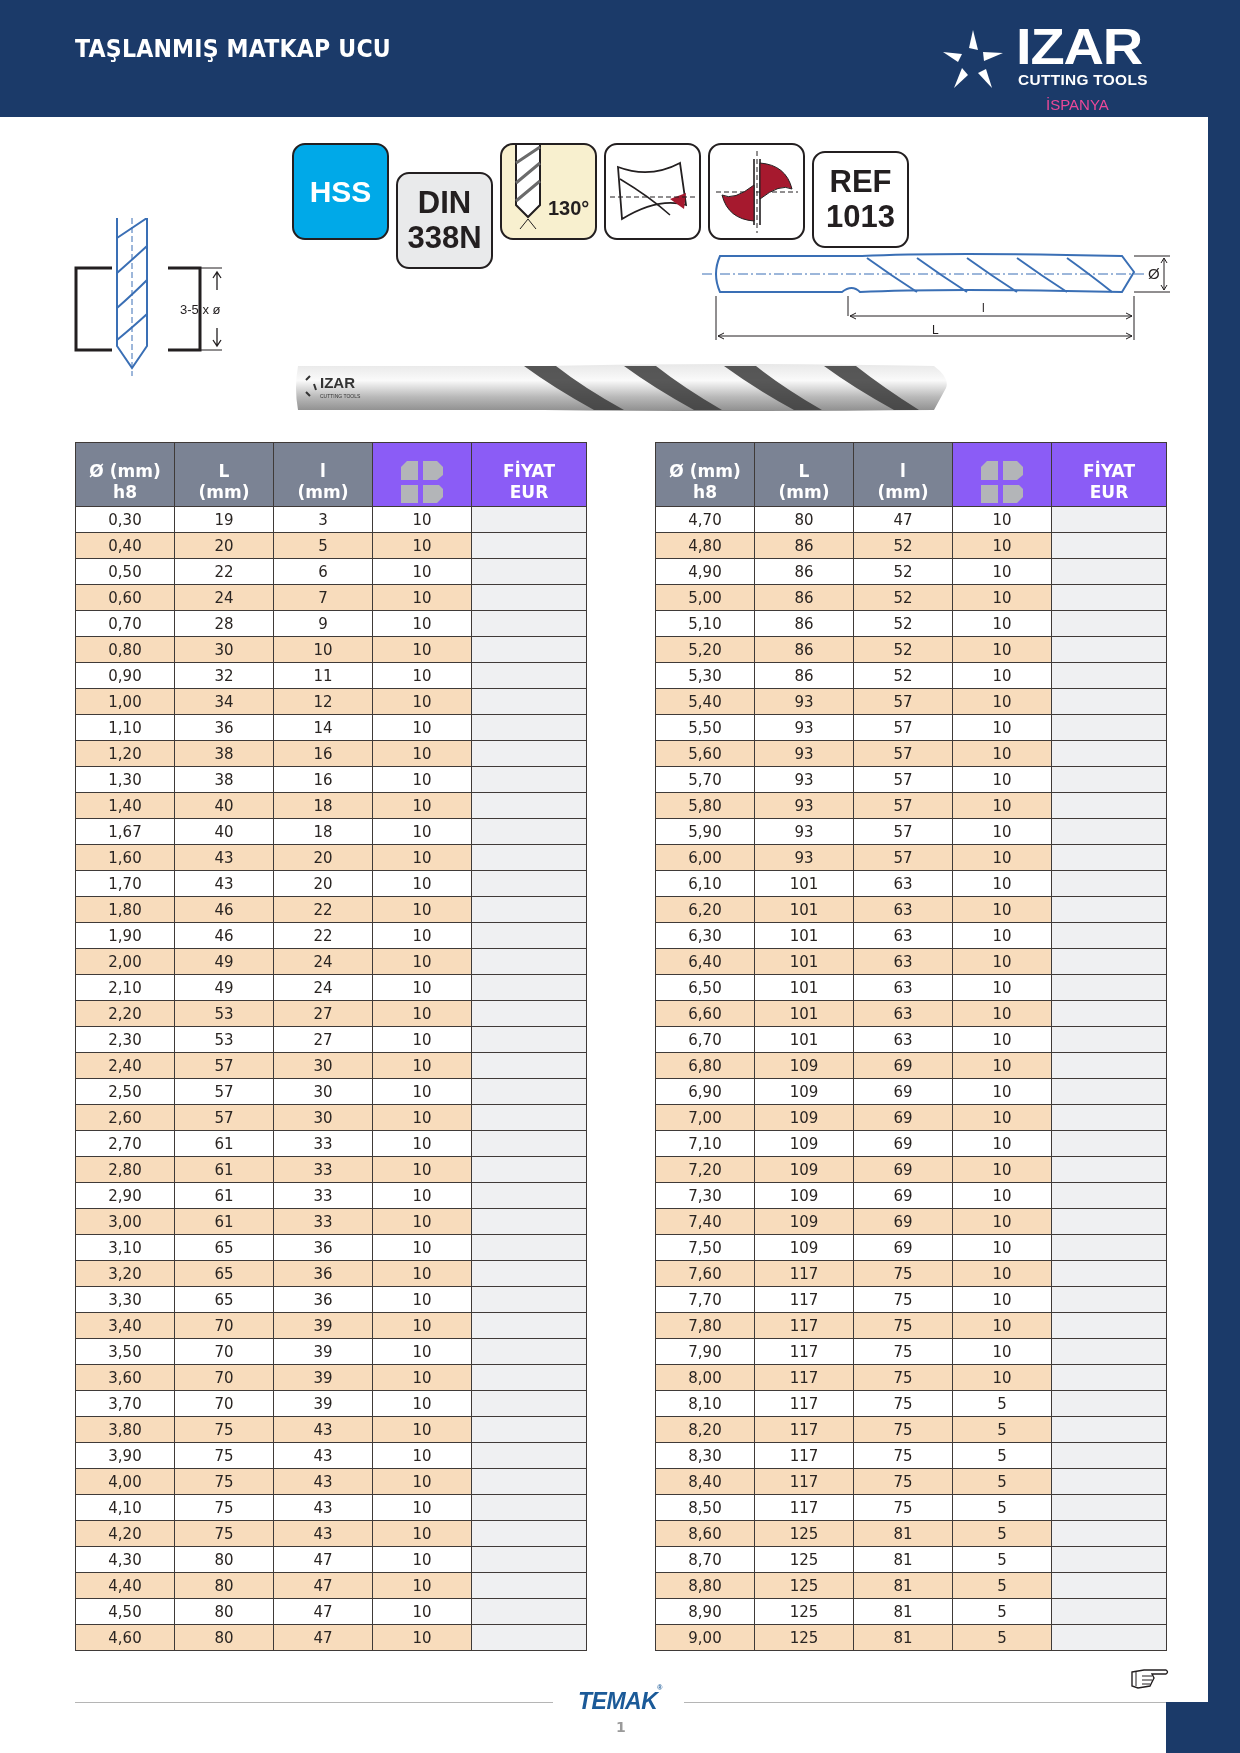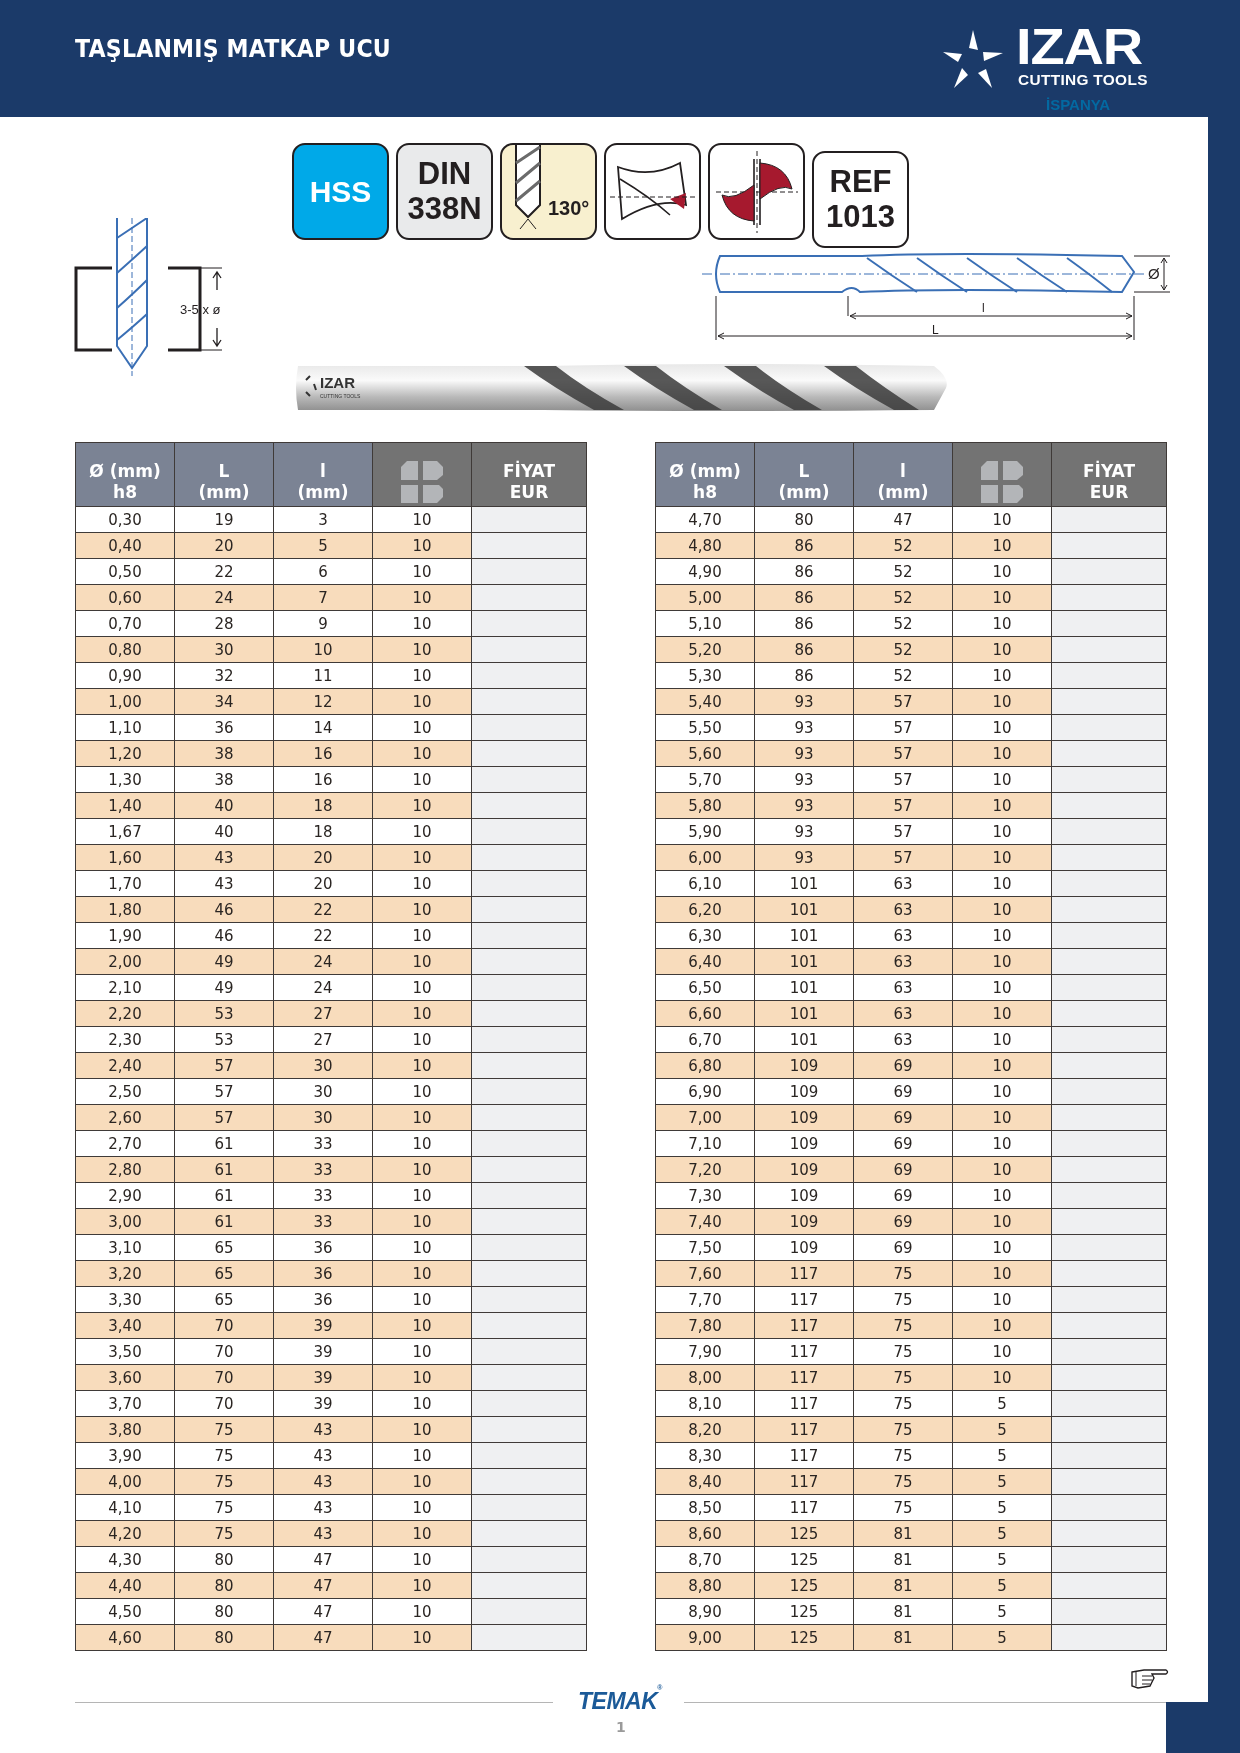--- a/index.html
+++ b/index.html
@@ -8,42 +8,42 @@
 
   .topbar { position: absolute; left: 0; top: 0; width: 1240px; height: 117px; background: #1b3a69; }
   .page-title { position: absolute; left: 75px; top: 35px; color: #fff; font-size: 24px; font-weight: bold; letter-spacing: 0.2px; transform: scaleX(0.92); transform-origin: left center; }
   .right-bar { position: absolute; left: 1208px; top: 117px; width: 32px; height: 1636px; background: #1b3a69; }
   .right-bar-foot { position: absolute; left: 1166px; top: 1702px; width: 74px; height: 51px; background: #1b3a69; }
 
   .brand { position: absolute; left: 940px; top: 26px; width: 230px; height: 90px; }
   .brand-star { position: absolute; left: 0; top: 2px; width: 66px; height: 66px; }
   .brand-name { position: absolute; left: 76px; top: -4px; color: #fff; font-family: "Liberation Sans", sans-serif; font-weight: bold; font-size: 50px; letter-spacing: -1px; line-height: 1; transform: scaleX(1.12); transform-origin: left top; }
   .brand-sub { position: absolute; left: 78px; top: 46px; color: #fff; font-family: "Liberation Sans", sans-serif; font-weight: bold; font-size: 14px; letter-spacing: 0.3px; transform: scaleX(1.1); transform-origin: left top; }
-  .brand-country { position: absolute; left: 106px; top: 70px; color: #0369a1; font-family: "Liberation Sans", sans-serif; font-weight: bold; font-size: 15px; }
+  .brand-country { position: absolute; left: 106px; top: 70px; color: #ec4899; font-family: "Liberation Sans", sans-serif; font-weight: normal; font-size: 15px; }
 
   .badges { position: absolute; left: 292px; top: 143px; display: flex; gap: 7px; }
   .badge { width: 97px; height: 97px; border: 2.5px solid #231f20; border-radius: 13px; background: #fff; display: flex; align-items: center; justify-content: center; flex-direction: column; font-family: "Liberation Sans", sans-serif; font-weight: bold; color: #231f20; position: relative; overflow: hidden; }
   .badge.hss { background: #00a9e8; color: #fff; font-size: 30px; }
-  .badge.din { background: #e9eaeb; font-size: 31px; line-height: 1.12; }
+  .badge.din { background: #e9eaeb; font-size: 31px; line-height: 1.12; margin-top: 29px; }
   .badge.angle { background: #f8f0cf; }
   .badge.ref { font-size: 31px; line-height: 1.12; margin-top: 8px; }
   .badge svg { display: block; }
   .angle-label { position: absolute; left: 46px; top: 52px; font-size: 20px; font-weight: bold; font-family: "Liberation Sans", sans-serif; }
 
   .depth-diagram { position: absolute; left: 72px; top: 218px; width: 200px; height: 160px; text-align: right; }
   .dim-diagram { position: absolute; left: 702px; top: 248px; width: 470px; height: 100px; }
   .drill-photo { position: absolute; left: 294px; top: 358px; width: 660px; height: 60px; }
 
   table.spec { position: absolute; top: 442px; border-collapse: collapse; table-layout: fixed; }
   table.spec.left { left: 75px; }
   table.spec.right { left: 655px; }
   table.spec col { width: 99px; }
   table.spec col.price { width: 115px; }
   table.spec th { height: 64px; background: #7b8394; color: #fff; font-weight: bold; font-size: 17px; line-height: 1.22; border: 1px solid #3f3a38; text-align: center; vertical-align: middle; padding-top: 15px; }
-  table.spec th.navy { background: #737373; }
+  table.spec th.navy { background: #8b5cf6; }
   table.spec td { height: 26px; border: 1px solid #3f3a38; text-align: center; font-size: 15px; color: #2a2522; padding: 0; line-height: 24px; }
   table.spec tr.odd td { background: #ffffff; }
   table.spec tr.even td { background: #f8dcbc; }
   table.spec td.price { background: #eff0f2 !important; }
 
   .pointer { position: absolute; left: 1130px; top: 1666px; width: 40px; height: 24px; }
   .footer-line { position: absolute; top: 1702px; height: 1px; background: #b5b5b5; }
   .footer-line.l { left: 75px; width: 478px; }
   .footer-line.r { left: 684px; width: 482px; }
   .temak { position: absolute; left: 578px; top: 1688px; color: #1b5a98; font-family: "Liberation Sans", sans-serif; font-weight: bold; font-style: italic; font-size: 23px; letter-spacing: -0.5px; }

